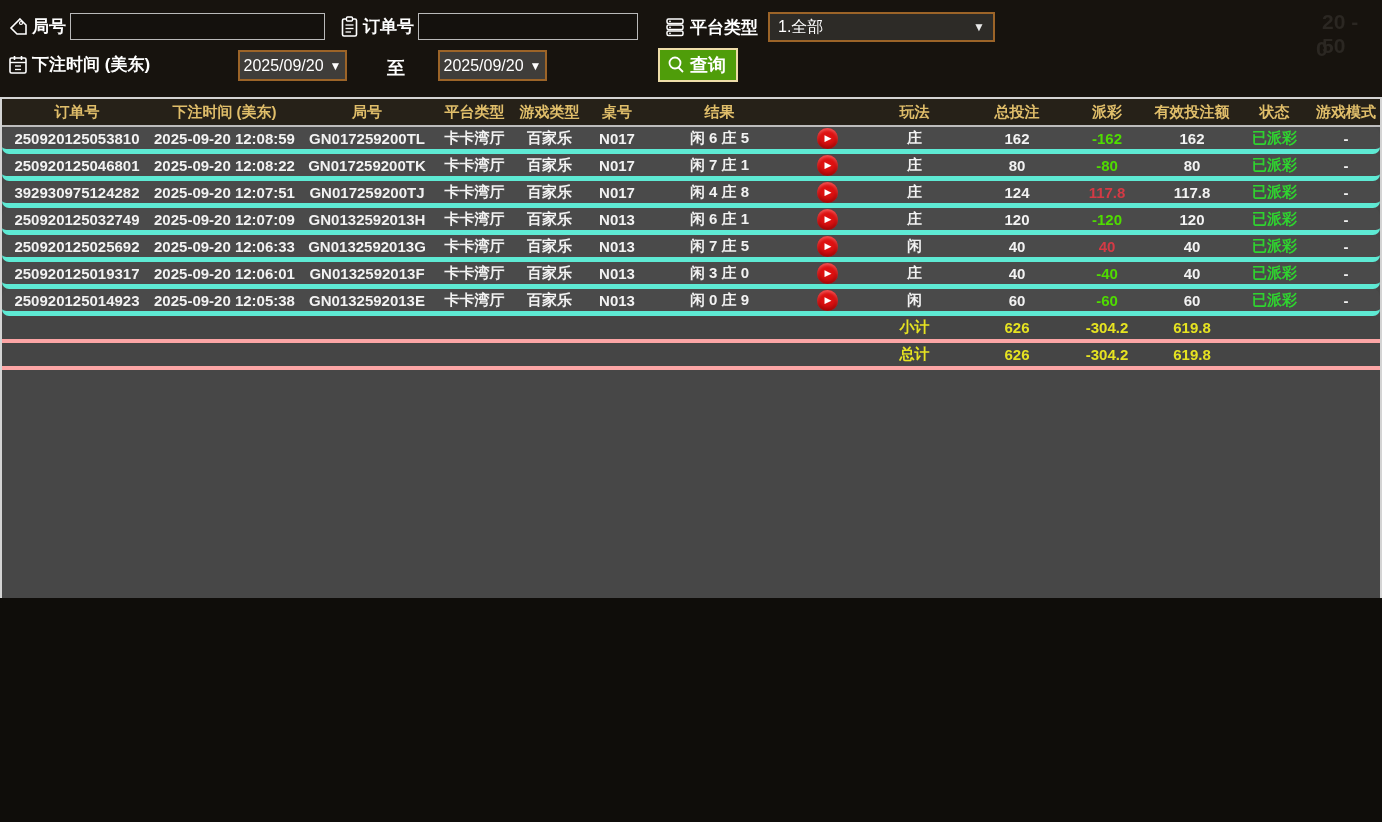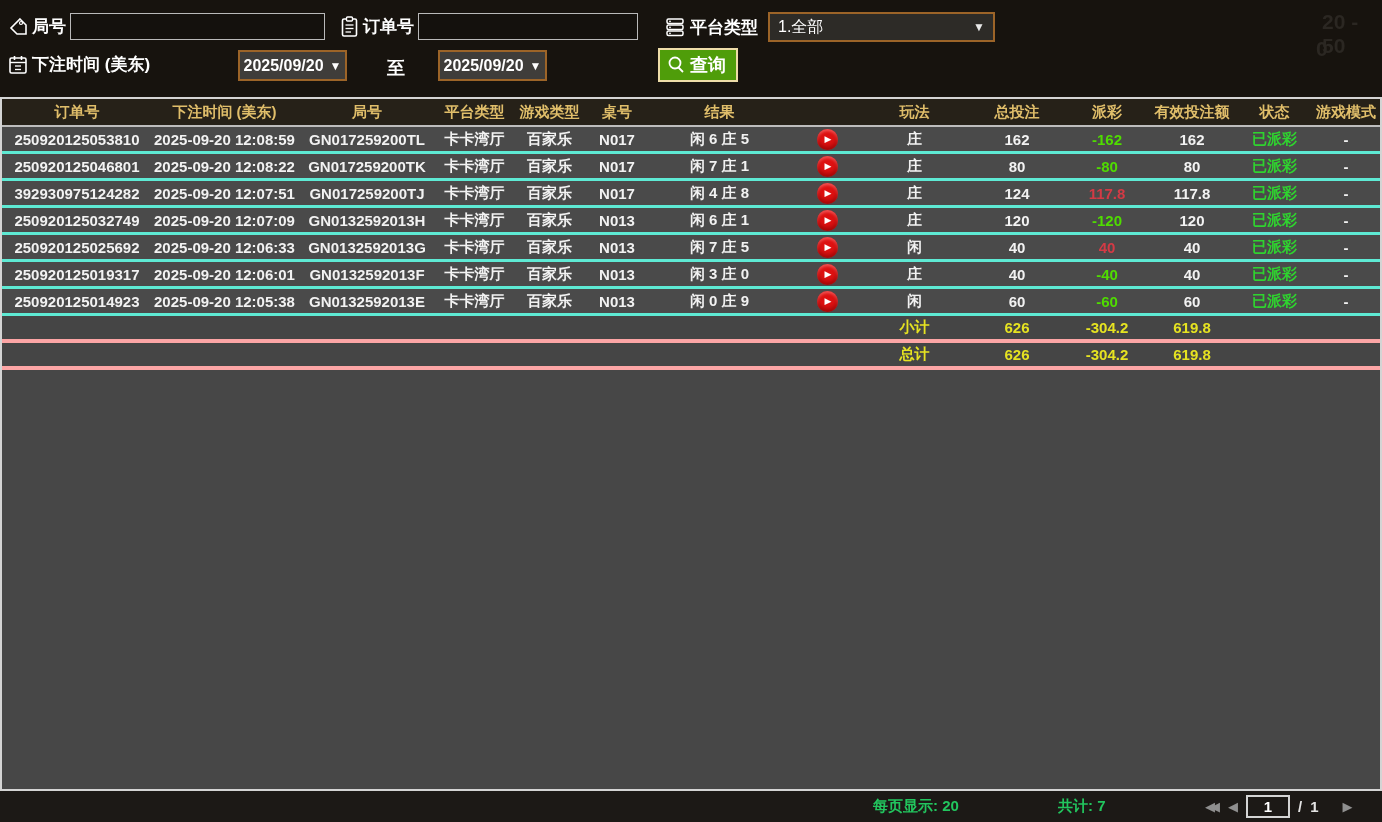--- a/index.html
+++ b/index.html
@@ -1,58 +1,58 @@
 <!DOCTYPE html>
 <html><head>
 <meta charset="utf-8">
 <style>
   * { margin:0; padding:0; box-sizing:border-box; }
   html,body { background:#0f0d0a; }
   body { font-family:"Liberation Sans","DejaVu Sans",sans-serif; }
   .screen {
-    position:relative; width:1382px; height:822px; overflow:hidden;
+    position:relative; width:1382px; height:598px; overflow:hidden;
     background:#17130e; color:#f2f2f2;
   }
   
   .abs { position:absolute; }
   .flabel { color:#ffffff; font-weight:bold; font-size:17px; white-space:nowrap; }
   .field { display:flex; align-items:center; gap:4px; }
   .tinput {
     background:#14110d; border:1px solid #b9b9b9; height:27px;
     color:#ffffff; font-size:15px; padding:0 6px; outline:none;
   }
   .ddl {
     width:227px; height:30px; background:#2d2b27; border:2px solid #9c6428;
     display:flex; align-items:center; color:#fff; font-size:16px;
     padding:8px 8px; cursor:pointer;
   }
   .ddl .arrow { margin-left:auto; font-size:12px; color:#e8e8e8; }
   .datebtn {
     height:31px; background:#3f3d3a; border:2px solid #9c6428; color:#fff;
-    font-weight:bold; font-size:16px; display:flex; align-items:center;
+    font-weight:normal; font-size:16px; display:flex; align-items:center;
     justify-content:center; gap:6px; padding:0 10px; cursor:pointer;
   }
   .datebtn .arrow { font-size:12px; }
   .querybtn {
     height:34px; background:#4f9d0a; border:2px solid #eedca8; color:#fff;
     font-weight:bold; font-size:18px; display:flex; align-items:center;
     gap:4px; padding:0 10px 0 6px; cursor:pointer;
   }
   .icon { display:inline-flex; align-items:center; justify-content:center; }
   
   .tablewrap {
     position:absolute; left:0; top:97px; width:1382px; height:694px;
     border:2px solid #d4d4d4; background:#474747; overflow:hidden;
   }
   .grid { display:grid; grid-template-columns:150px 145px 140px 75px 75px 60px 145px 70px 105px 100px 80px 90px 75px 1fr; align-items:center; }
   .thead {
     height:28px; background:#262118; border-bottom:2px solid #bdbdbd;
   }
   .thead .c { color:#e0be6a; font-size:15px; }
-  .trow { height:27px; background:#4a4a4a; border-bottom:3px solid #5eead4; }
+  .trow { height:27px; background:#4a4a4a; border-bottom:5px solid #5eead4;border-radius:7px; }
   .sumrow { height:27px; background:#454545; border-bottom:4px solid #fca5a5; }
   .c {
     text-align:center; font-weight:bold; font-size:15px; color:#f2f2f2;
     white-space:nowrap; overflow:hidden;
   }
   .green { color:#4fdc00; }
   .red { color:#d43a45; }
   .stat { color:#2fd32f; }
   .sum { color:#e6e321; }
   .playbtn {

